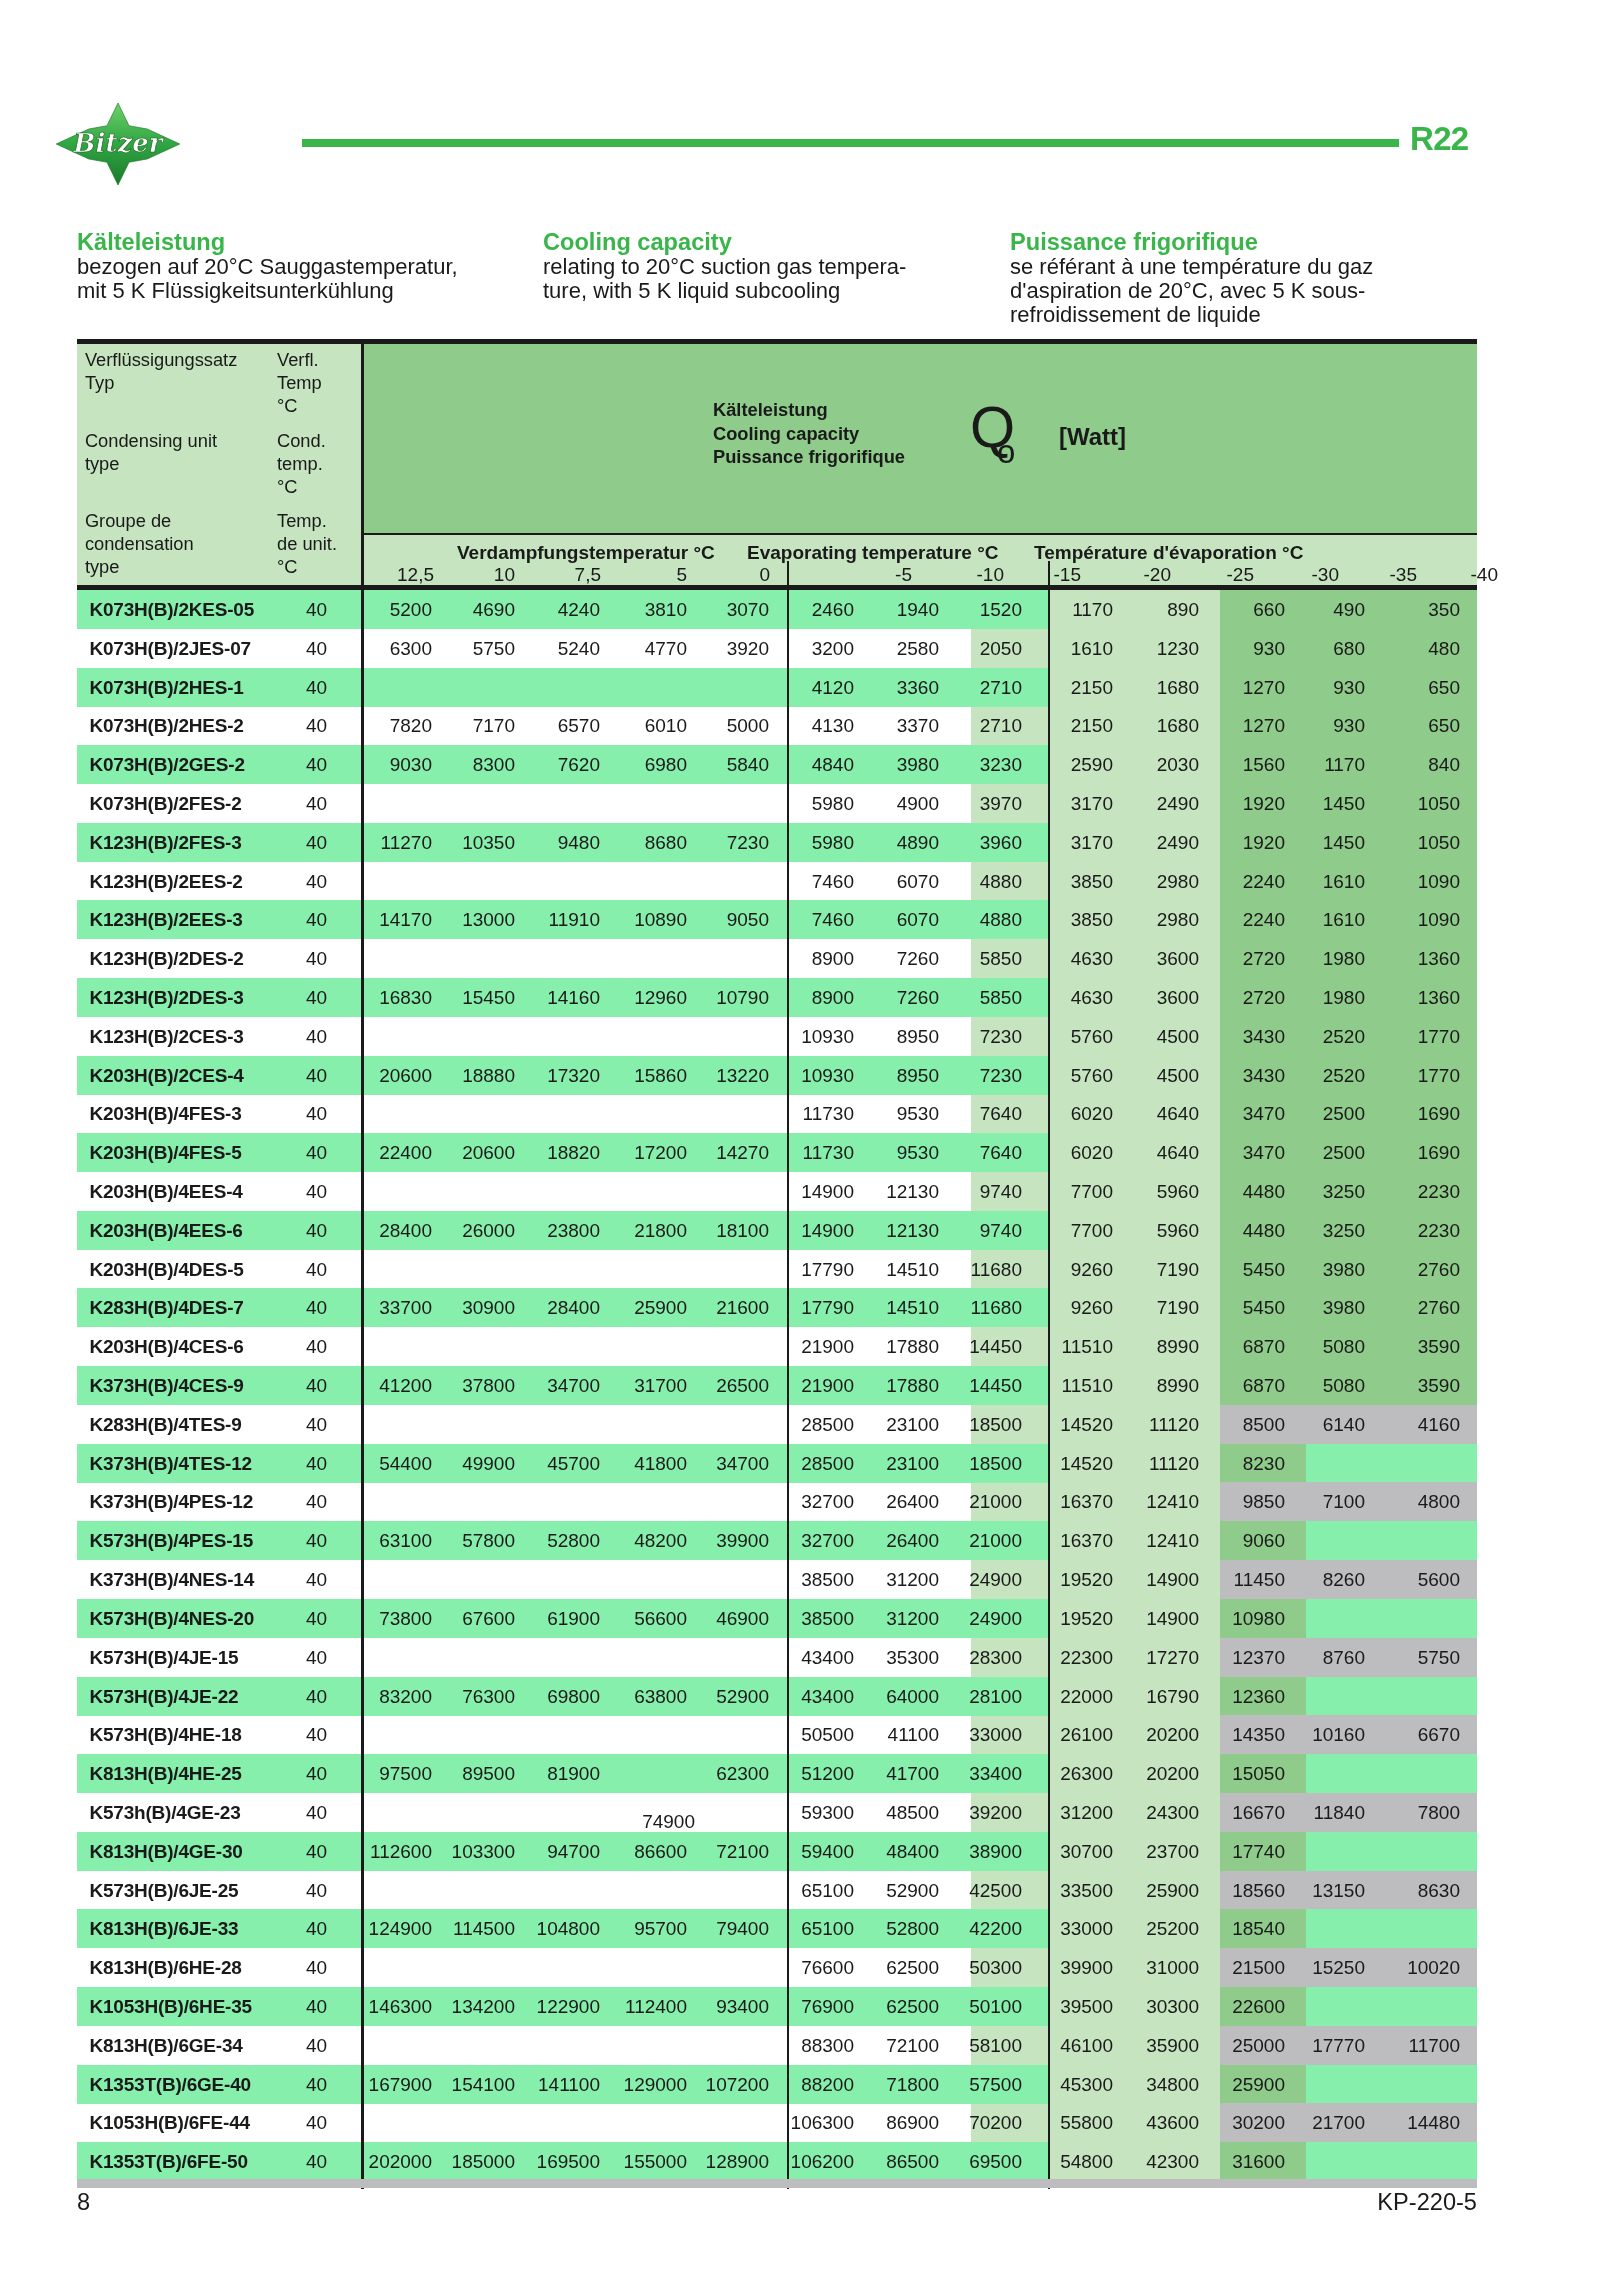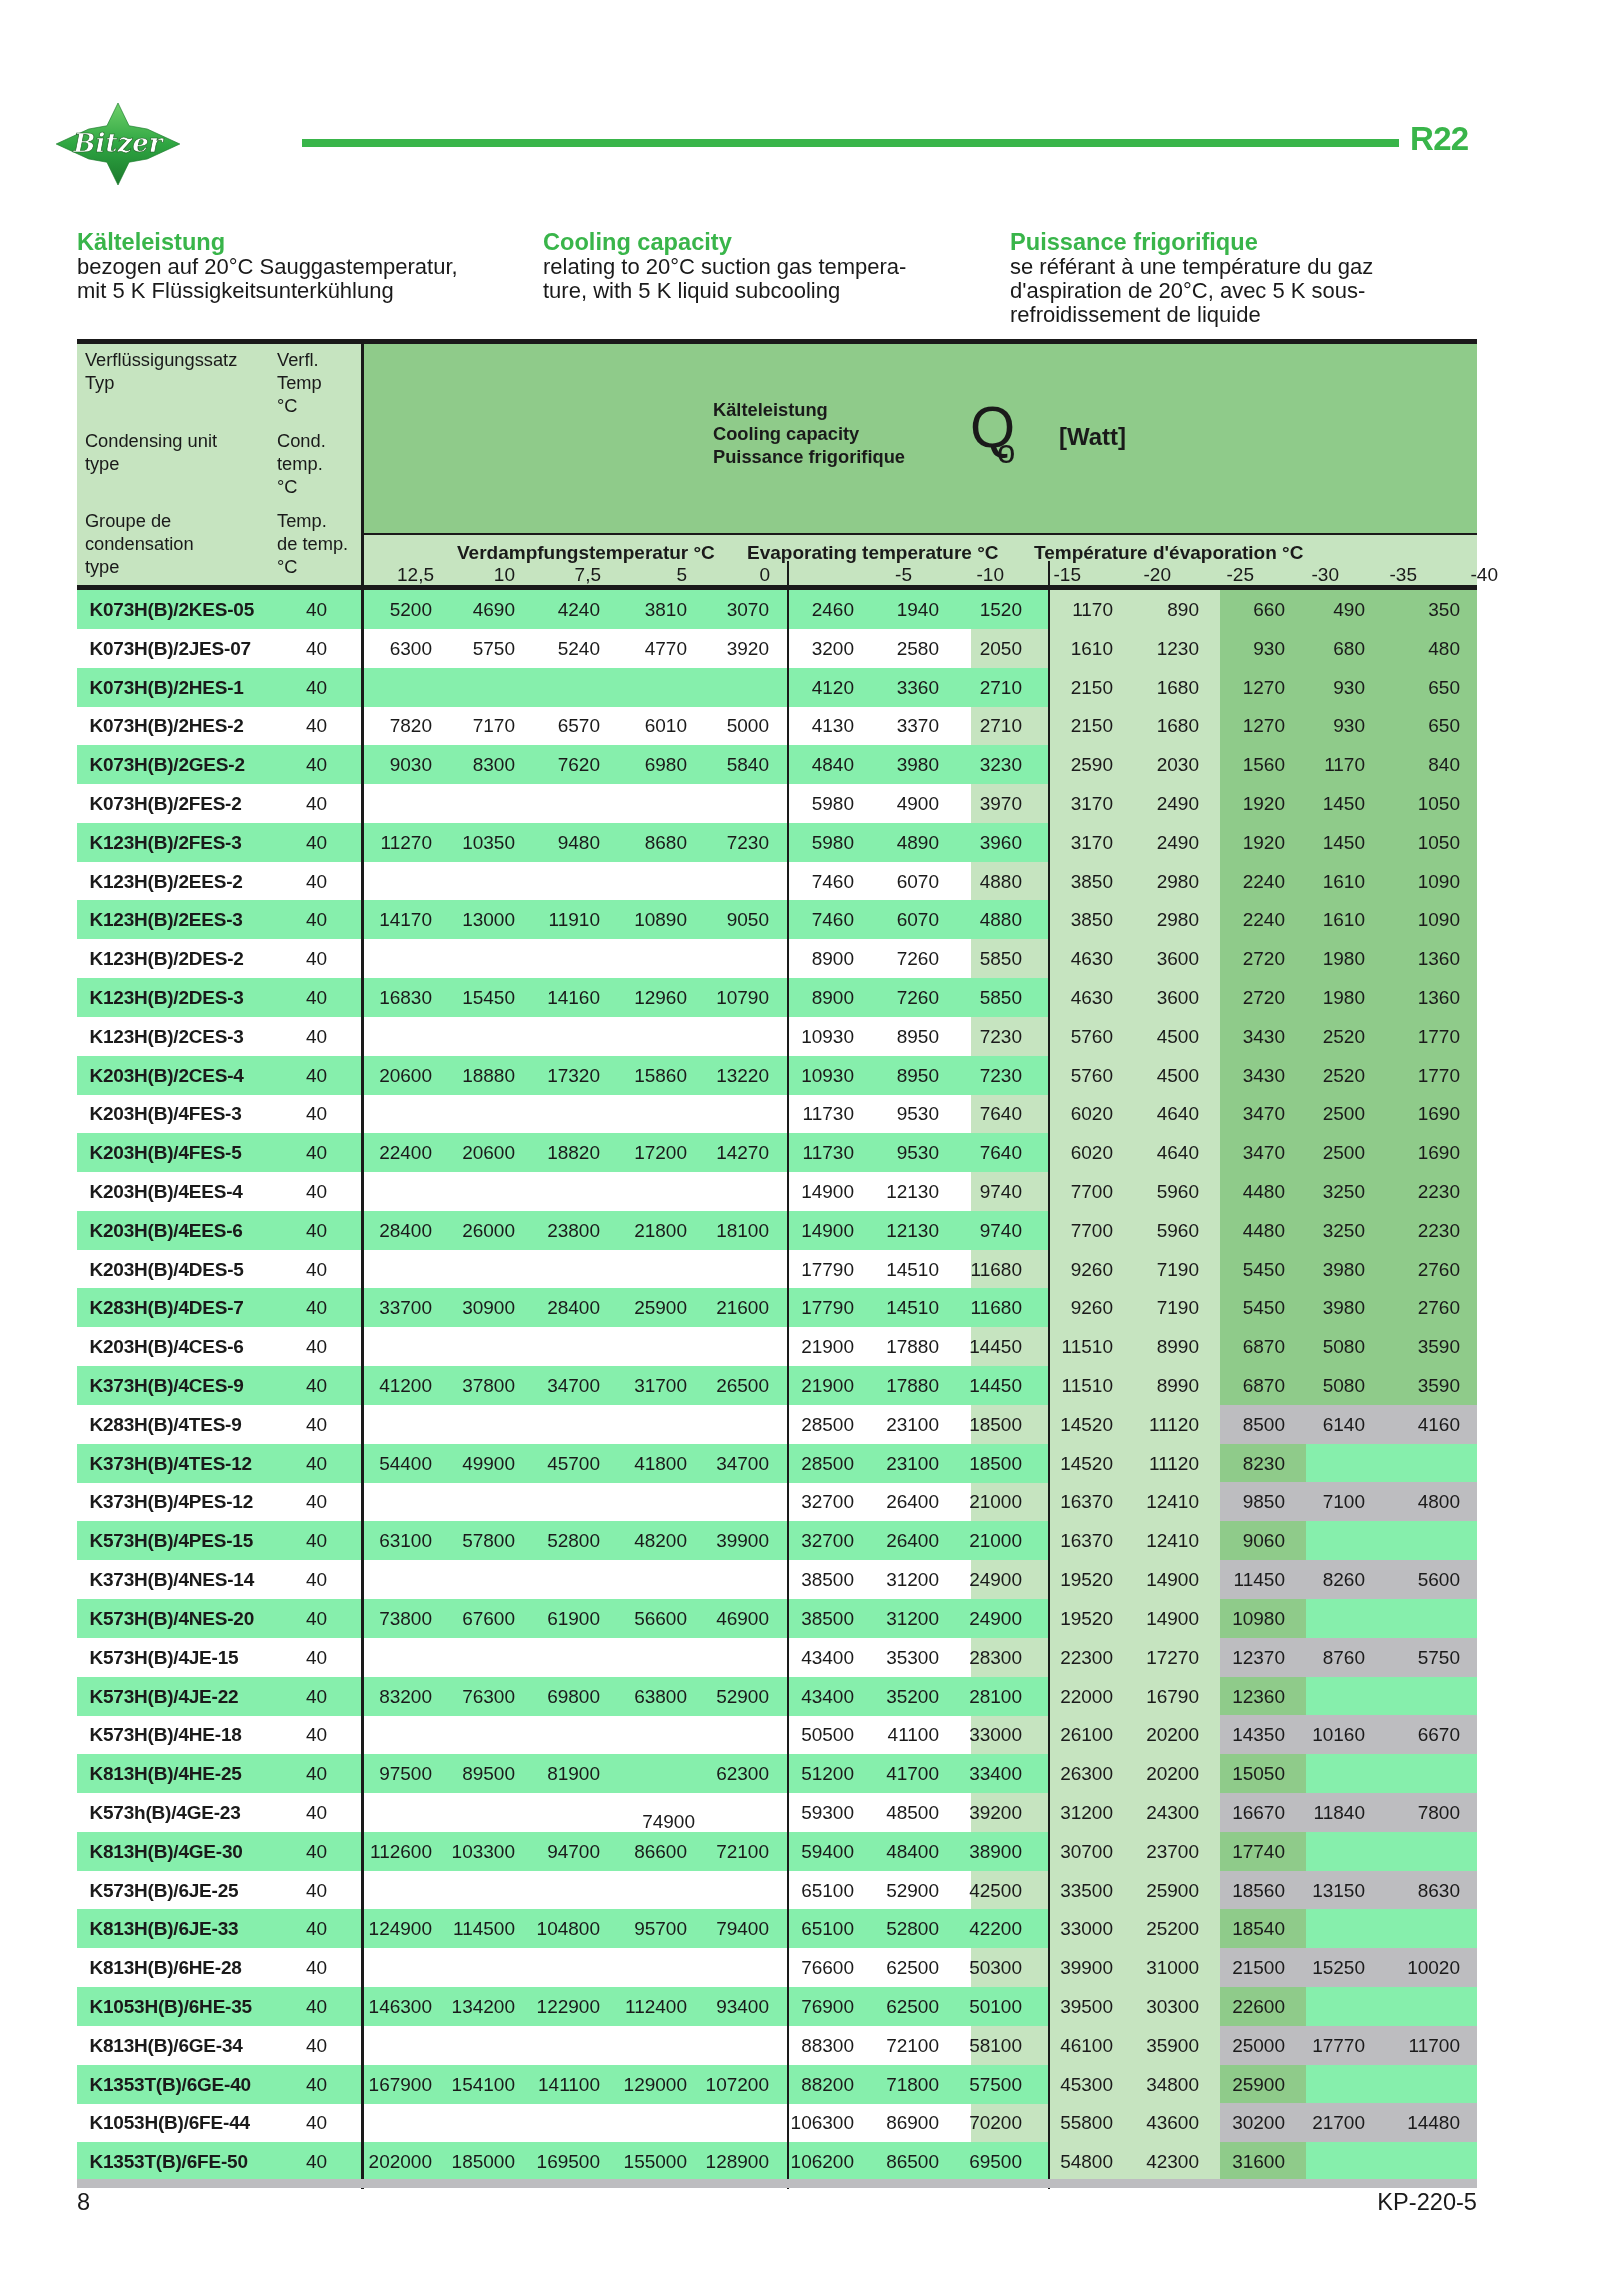--- a/index.html
+++ b/index.html
@@ -124,21 +124,21 @@
     <div>temp.</div>
     <div>°C</div>
   </div>
   <div class="hl type" style="top:170px;">
     <div>Groupe de</div>
     <div>condensation</div>
     <div>type</div>
   </div>
   <div class="hl temp" style="top:170px;">
     <div>Temp.</div>
-    <div>de temp.</div>
+    <div>de unit.</div>
     <div>°C</div>
   </div>
 
   <div class="qo-labels">
     <div>Kälteleistung</div>
     <div>Cooling capacity</div>
     <div>Puissance frigorifique</div>
   </div>
   <div class="qo-symbol">Q</div>
   <div class="qo-sub">o</div>
@@ -704,21 +704,21 @@
       <div class="dark-bg green" style="left: 1143px; width: 86px; top: 0px;"></div>
       <div class="dark-bg" style="left: 973px; width: 170px; top: 0px; background: rgb(198, 228, 192);"></div>
       <div class="type-cell">K573H(B)/4JE-22</div>
       <div class="ct-cell">40</div>
       <div class="cell" style="left: 257px;">83200</div>
       <div class="cell" style="left: 340px;">76300</div>
       <div class="cell" style="left: 425px;">69800</div>
       <div class="cell" style="left: 512px;">63800</div>
       <div class="cell" style="left: 594px;">52900</div>
       <div class="cell" style="left: 679px;">43400</div>
-      <div class="cell" style="left: 764px;">35200</div>
+      <div class="cell" style="left: 764px;">64000</div>
       <div class="cell" style="left: 847px;">28100</div>
       <div class="cell" style="left: 938px;">22000</div>
       <div class="cell" style="left: 1024px;">16790</div>
       <div class="cell" style="left: 1110px;">12360</div>
       <div class="cell" style="left: 1190px;"></div>
       <div class="cell" style="left: 1285px;"></div>
     </div>
     <div class="row" style="top: 1125px;">
       <div class="dark-bg gray" style="left: 1143px; width: 257px; top: 0px;"></div>
       <div class="dark-bg" style="left: 973px; width: 170px; top: 0px; background: rgb(198, 228, 192);"></div>

